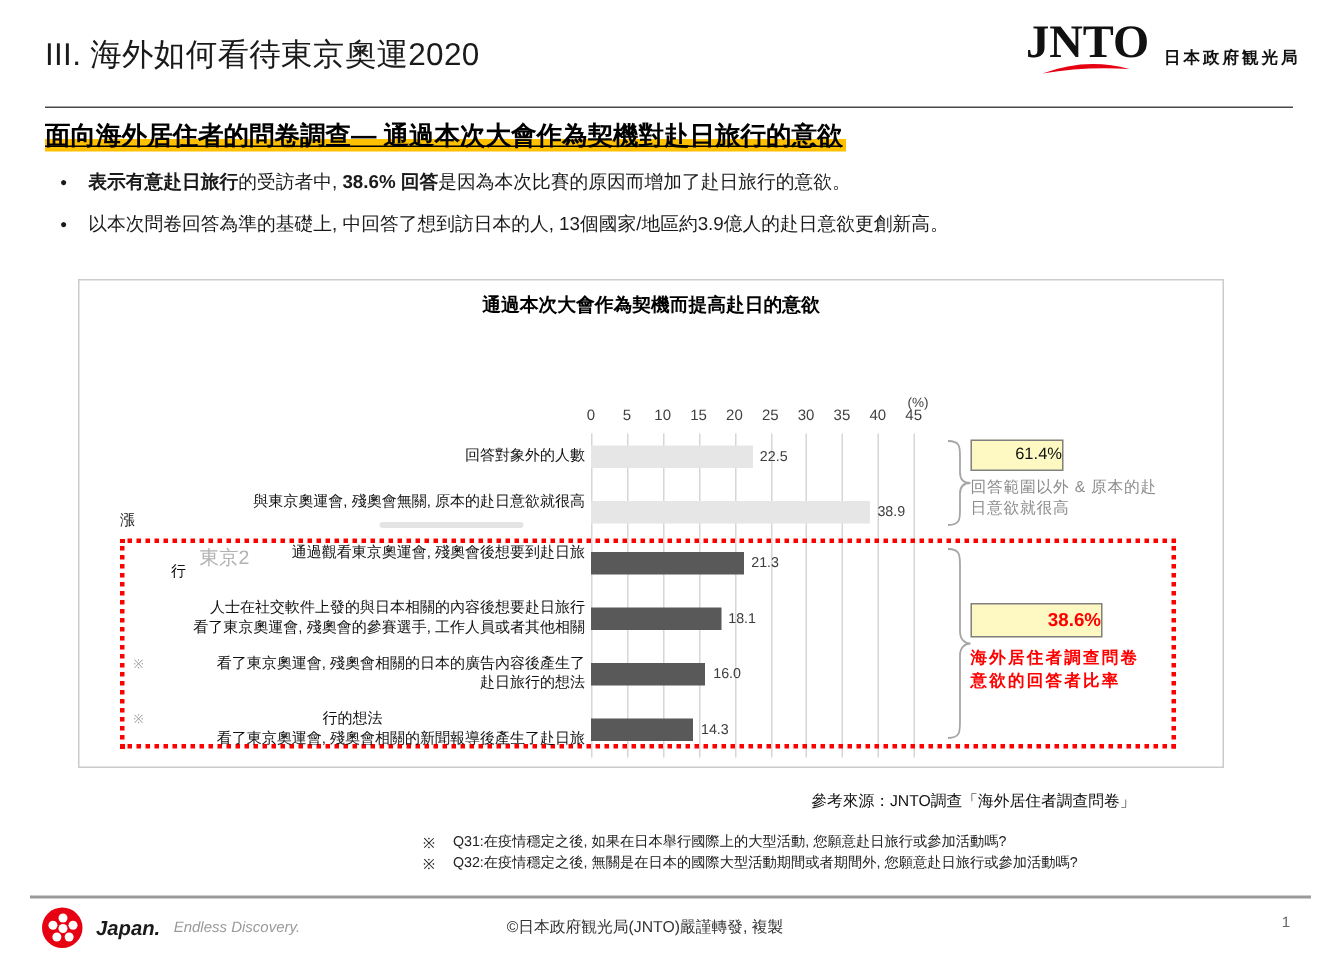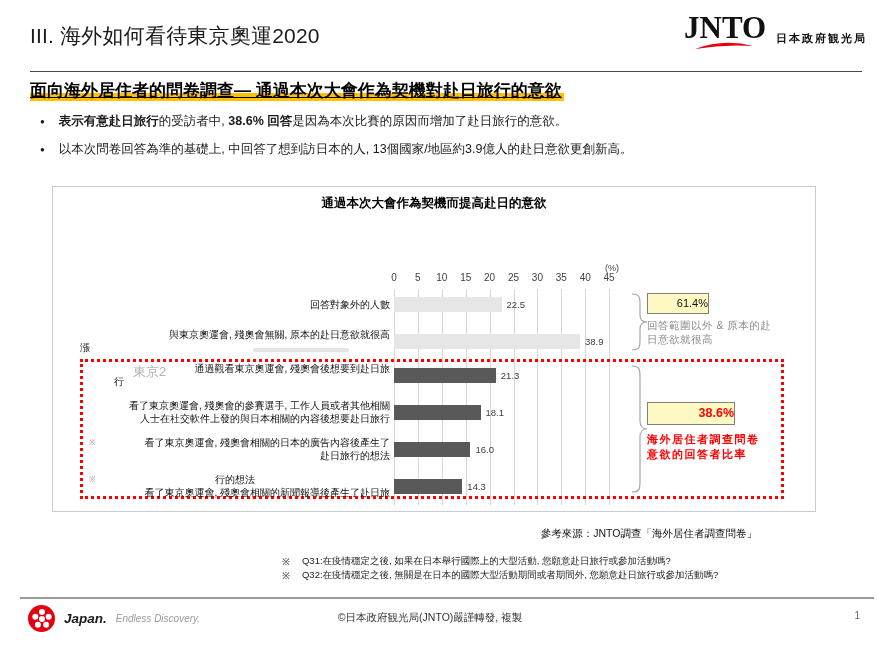--- a/index.html
+++ b/index.html
@@ -156,22 +156,22 @@
     <div class="brow" style="top:181px">
       <div class="blabel">
           <span class="ln">通過觀看東京奧運會, 殘奧會後想要到赴日旅</span>
           <span class="ln ln-ind">行</span>
         </div>
       <div class="bar" style="width: 101.814px; background: rgb(89, 89, 89);"></div>
       <span class="bval" style="left: 447.814px;">21.3</span>
     </div>
     <div class="brow" style="top:218px">
       <div class="blabel">
+          <span class="ln">人士在社交軟件上發的與日本相關的內容後想要赴日旅行</span>
           <span class="ln">看了東京奧運會, 殘奧會的參賽選手, 工作人員或者其他相關</span>
-          <span class="ln">人士在社交軟件上發的與日本相關的內容後想要赴日旅行</span>
         </div>
       <div class="bar" style="width: 86.518px; background: rgb(89, 89, 89);"></div>
       <span class="bval" style="left: 432.518px;">18.1</span>
     </div>
     <div class="brow" style="top:255px">
       <div class="blabel">
           <span class="ln">看了東京奧運會, 殘奧會相關的日本的廣告內容後產生了</span>
           <span class="ln">赴日旅行的想法</span>
         </div>
       <div class="bar" style="width: 76.48px; background: rgb(89, 89, 89);"></div>

